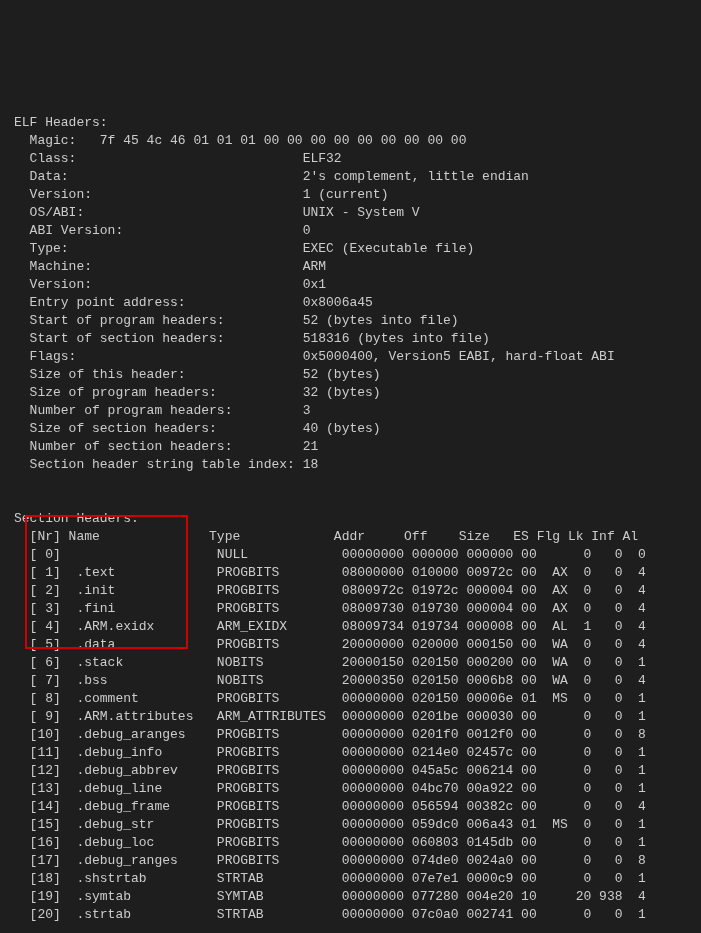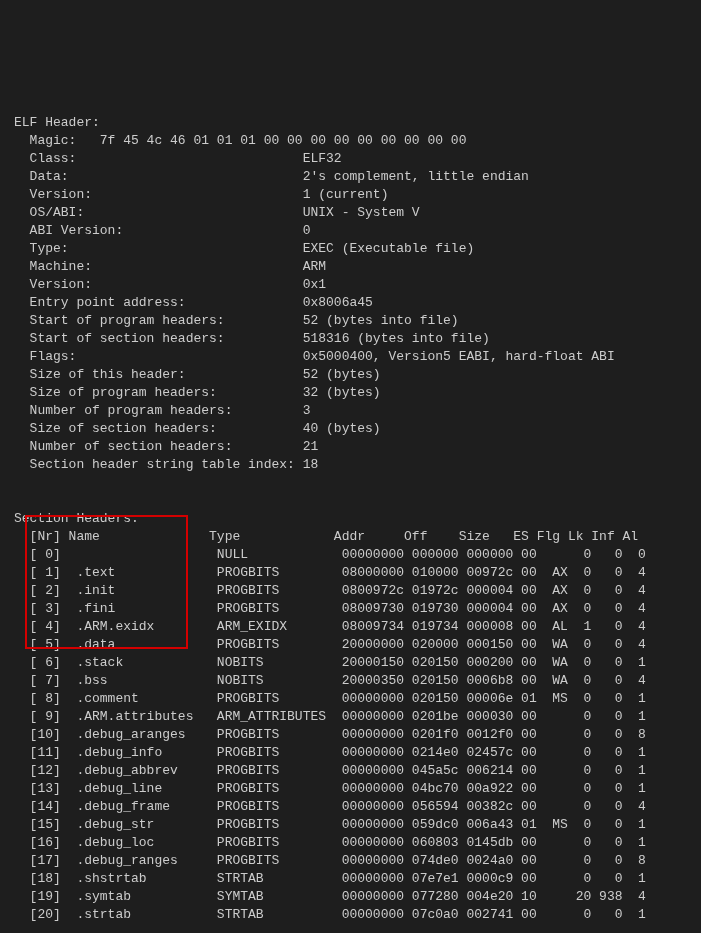--- a/index.html
+++ b/index.html
@@ -22,21 +22,21 @@
     border: 2px solid #d40000;
     pointer-events: none;
   }
 </style>
 </head>
 <body>
 
 
 
 <div class="wrap">
-<span>ELF Header:</span>
+<span>ELF Headers:</span>
 <div id="elf-block">  Magic:   7f 45 4c 46 01 01 01 00 00 00 00 00 00 00 00 00
   Class:                             ELF32
   Data:                              2's complement, little endian
   Version:                           1 (current)
   OS/ABI:                            UNIX - System V
   ABI Version:                       0
   Type:                              EXEC (Executable file)
   Machine:                           ARM
   Version:                           0x1
   Entry point address:               0x8006a45

